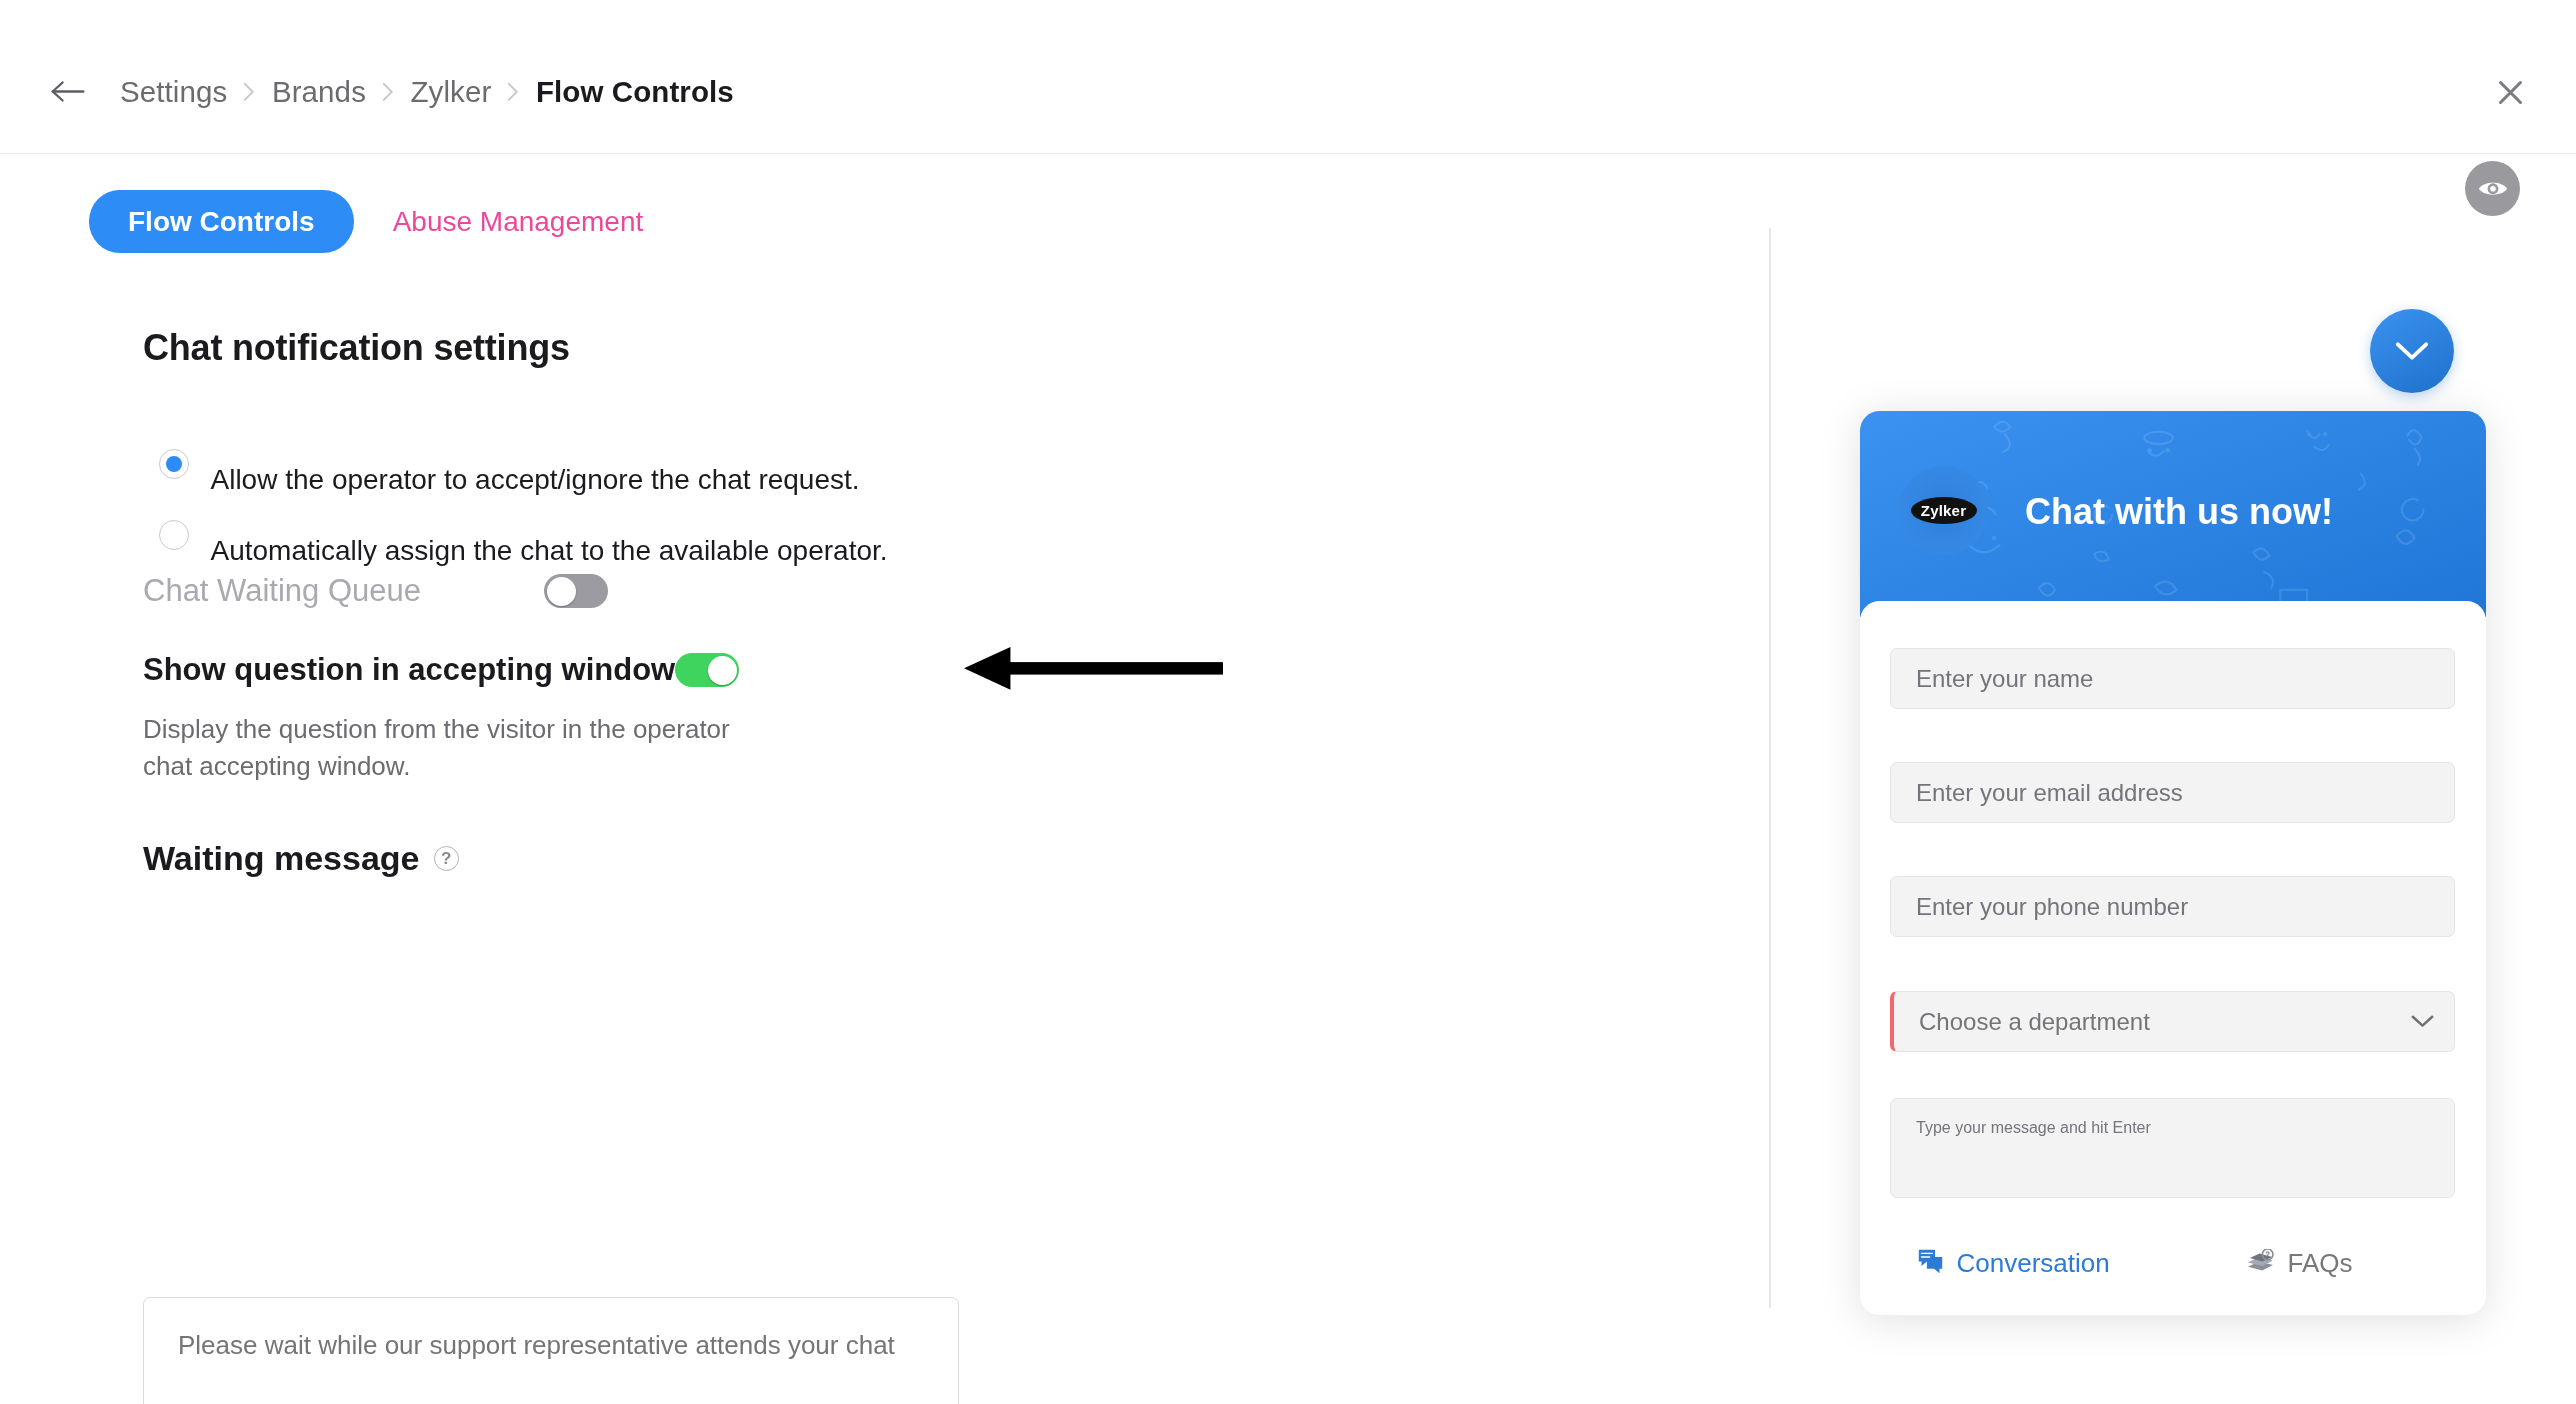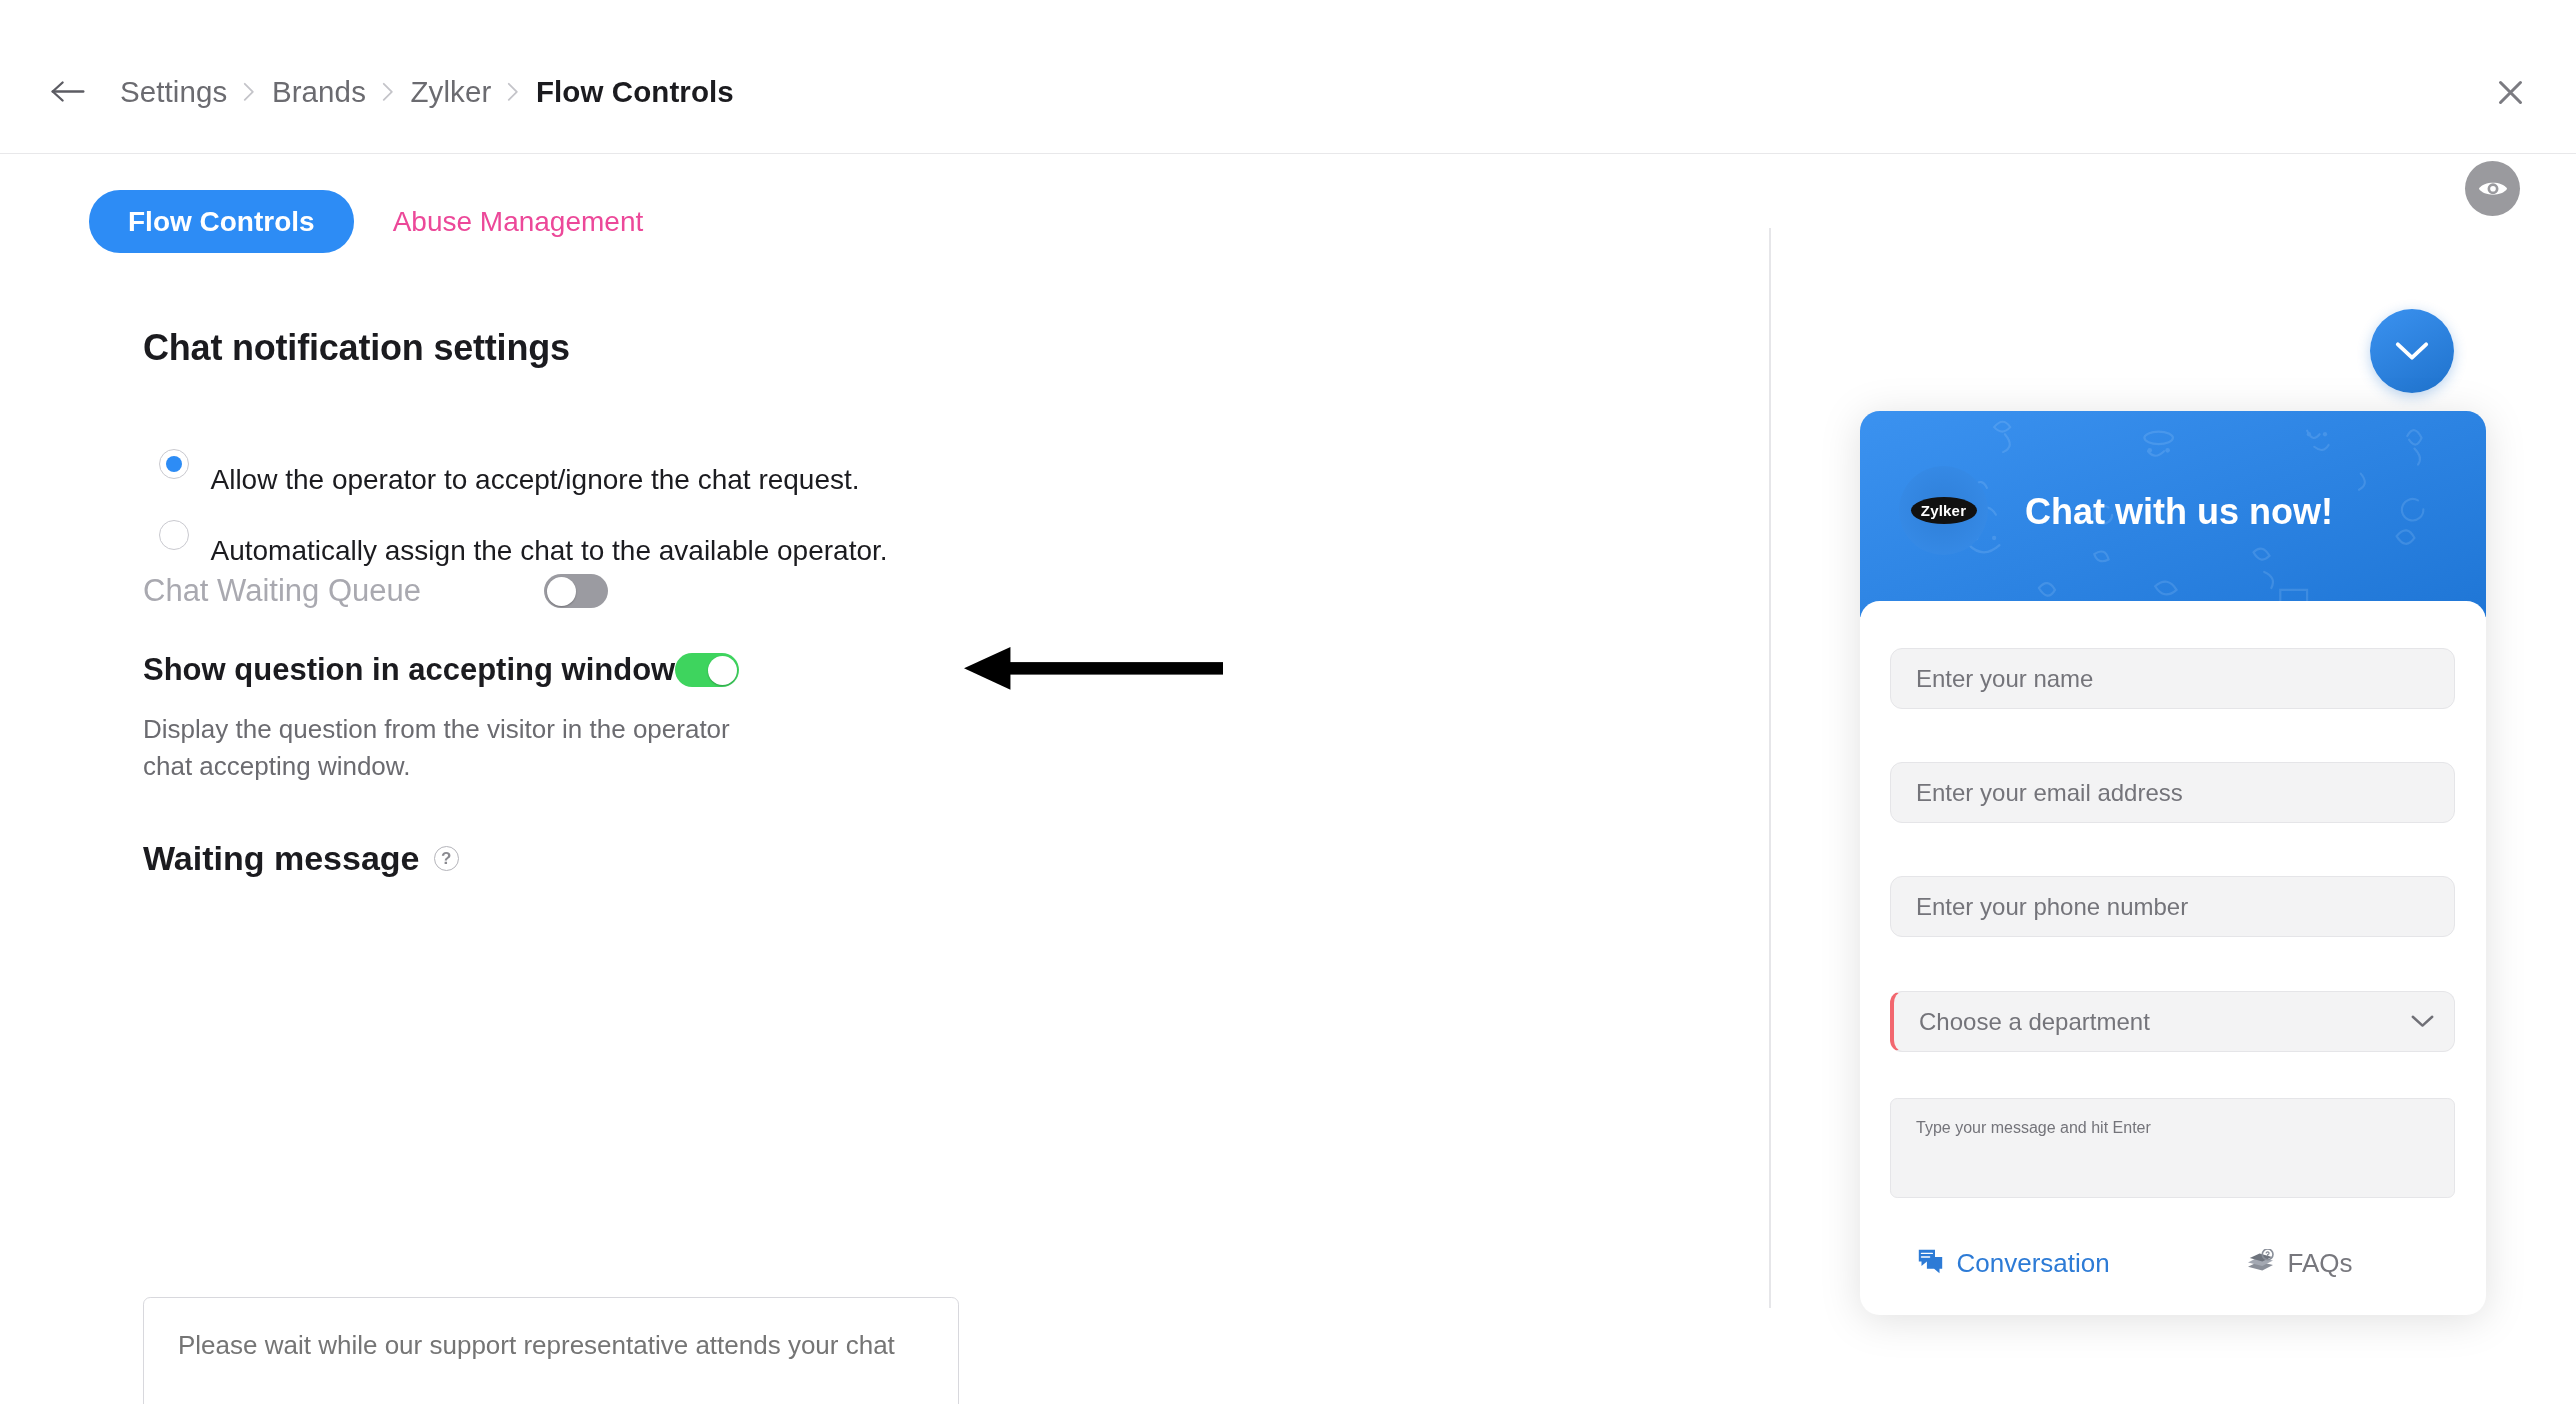--- a/index.html
+++ b/index.html
@@ -180,21 +180,21 @@
     font-size:36px; font-weight:700; color:#fff;
     line-height:61px;
   }
 
   .widget-body {
     position:absolute; left:0; top:190px; width:626px; height:714px;
     background:#fff; border-radius:19.7px;
   }
   .field {
     position:absolute; left:30px; width:565px; height:61px;
-    background:#f3f3f4; border:0.9px solid #e5e5e8; border-radius:12px;
+    background:#f3f3f4; border:0.9px solid #e5e5e8; border-radius:7px;
     display:flex; align-items:center; padding:0 25px;
     font-size:24px; color:#74747a; cursor:text;
   }
   .field.f1 { top:47px; }
   .field.f2 { top:161px; }
   .field.f3 { top:275px; }
   .field.f4 {
     top:390px; padding-right:19.7px; cursor:pointer;
     border-left:4.5px solid #f2676f;
   }

